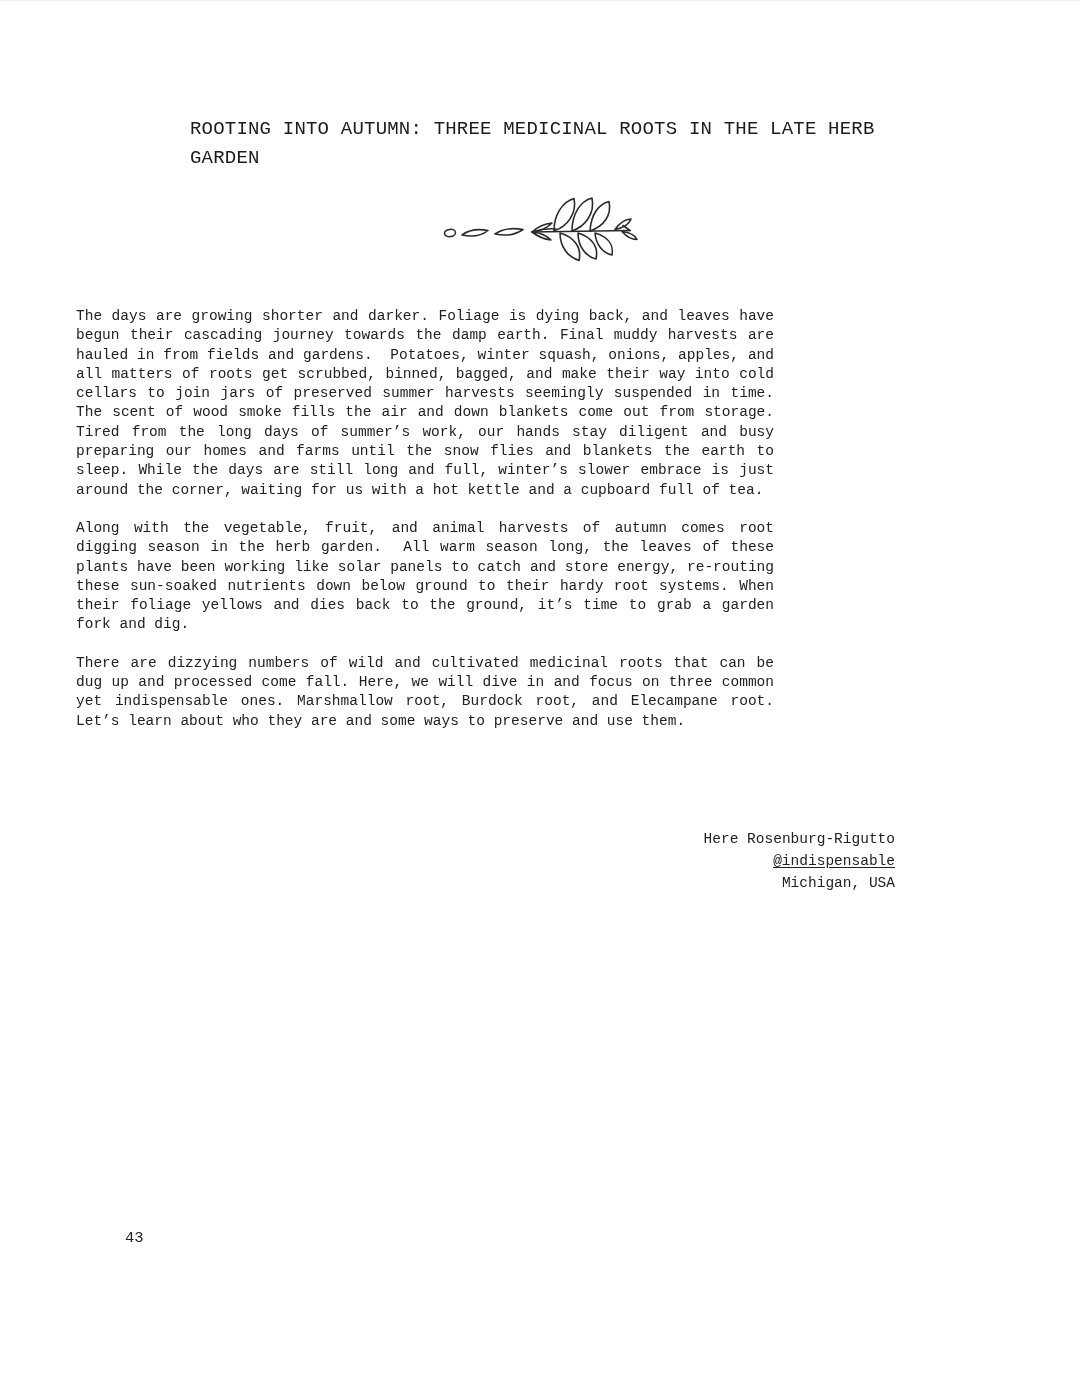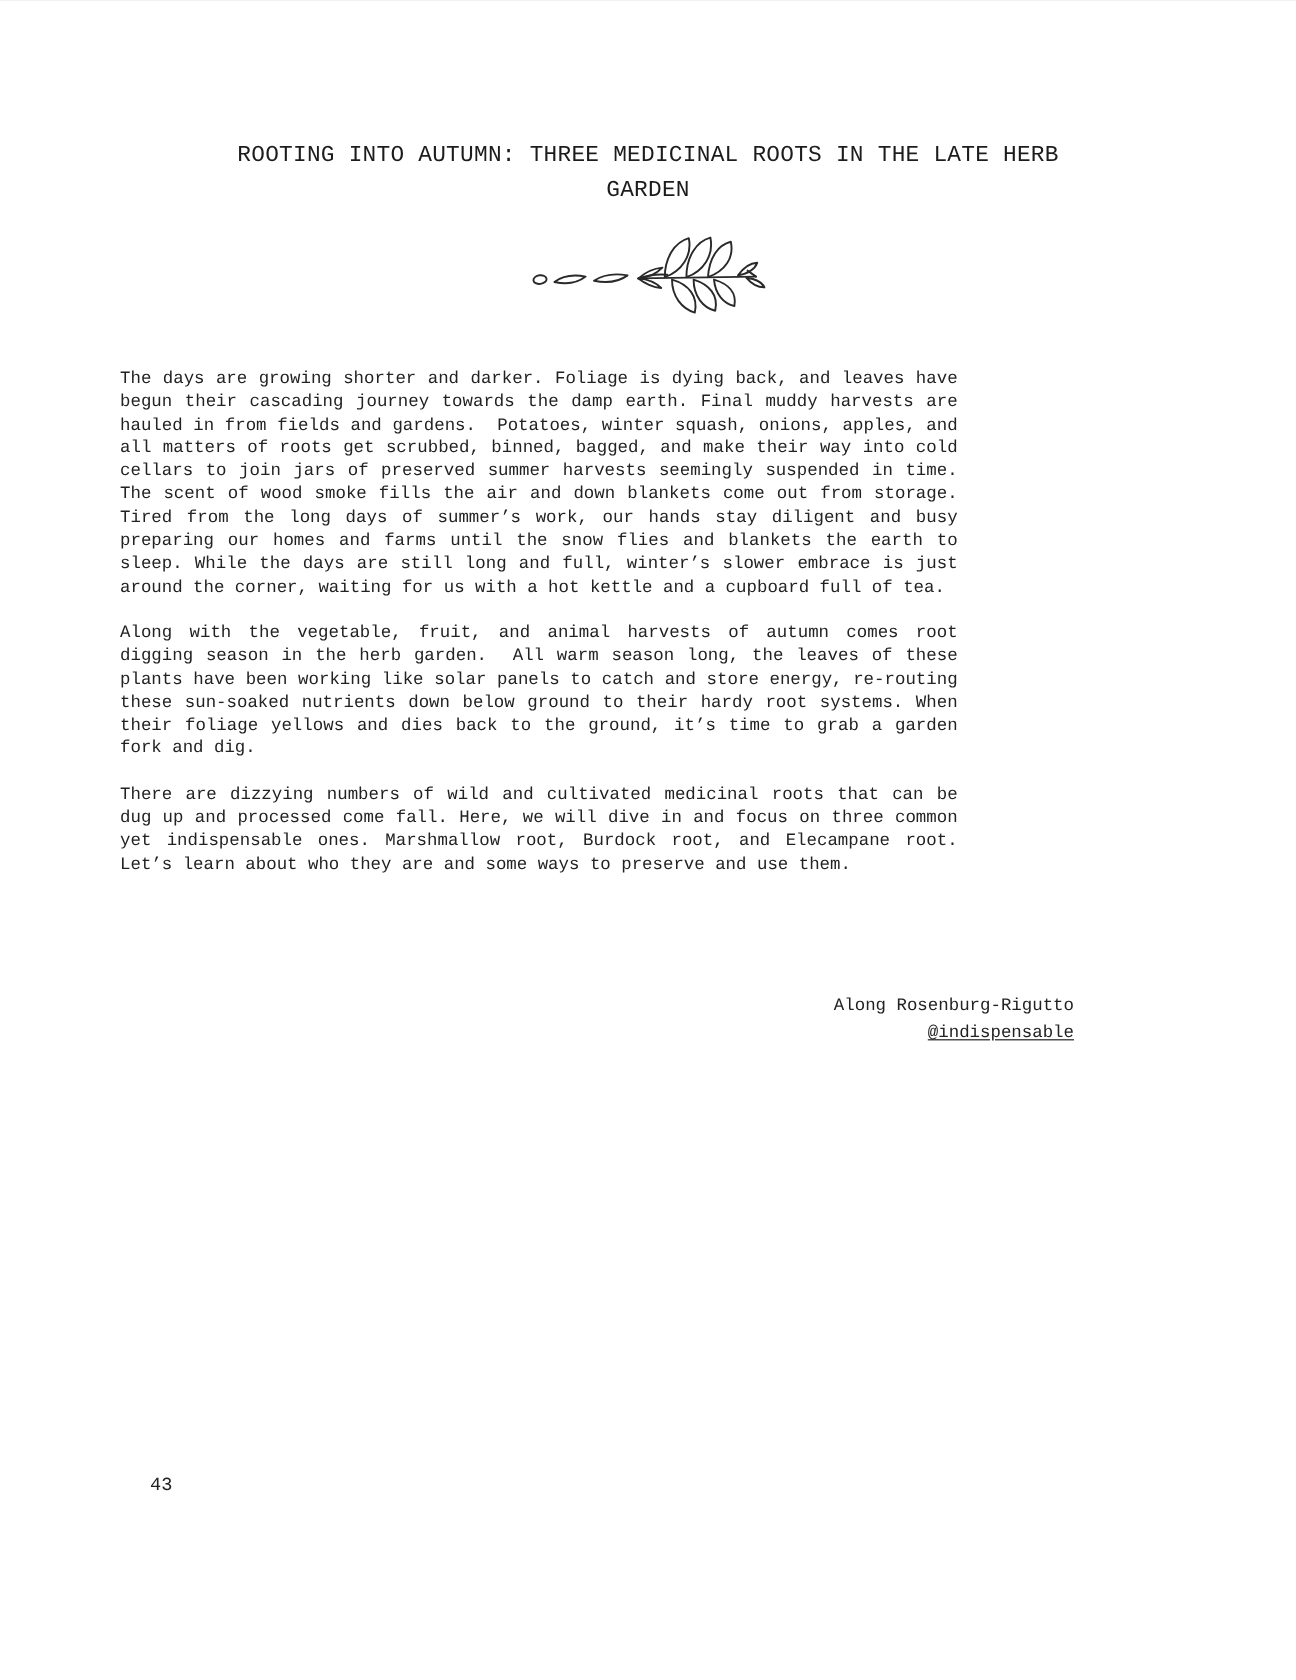--- a/index.html
+++ b/index.html
@@ -13,39 +13,39 @@
     height: 1400px;
     background: #ffffff;
     border-top: 1px solid #f2f2f2;
     overflow: hidden;
     color: #1e1e1e;
     font-family: "Liberation Mono", "DejaVu Sans Mono", monospace;
   }
   .article-title {
     margin: 114px auto 0 auto;
     width: 700px;
-    text-align: center;
+    text-align: left;
     font-size: 19px;
     line-height: 29px;
     font-weight: normal;
     letter-spacing: 0.2px;
     color: #1c1c1c;
     white-space: normal;
   }
   .ornament-wrap {
     margin-top: 20px;
     width: 1080px;
     display: flex;
     justify-content: center;
   }
   .ornament-wrap svg {
     display: block;
   }
   .article-body {
-    margin-left: 100px;
+    margin-left: 76px;
     margin-top: 44px;
     width: 698px;
   }
   .article-body p {
     margin: 0 0 19px 0;
     font-size: 14.5px;
     line-height: 19.3px;
     text-align: justify;
     white-space: pre-wrap;
     color: #222222;
@@ -107,19 +107,20 @@
     </svg>
   </div>
 
   <div class="article-body">
     <p>The days are growing shorter and darker. Foliage is dying back, and leaves have begun their cascading journey towards the damp earth. Final muddy harvests are hauled in from fields and gardens.  Potatoes, winter squash, onions, apples, and all matters of roots get scrubbed, binned, bagged, and make their way into cold cellars to join jars of preserved summer harvests seemingly suspended in time. The scent of wood smoke fills the air and down blankets come out from storage.  Tired from the long days of summer’s work, our hands stay diligent and busy preparing our homes and farms until the snow flies and blankets the earth to sleep. While the days are still long and full, winter’s slower embrace is just around the corner, waiting for us with a hot kettle and a cupboard full of tea.</p>
     <p>Along with the vegetable, fruit, and animal harvests of autumn comes root digging season in the herb garden.  All warm season long, the leaves of these plants have been working like solar panels to catch and store energy, re-routing these sun-soaked nutrients down below ground to their hardy root systems. When their foliage yellows and dies back to the ground, it’s time to grab a garden fork and dig.</p>
     <p>There are dizzying numbers of wild and cultivated medicinal roots that can be dug up and processed come fall. Here, we will dive in and focus on three common yet indispensable ones. Marshmallow root, Burdock root, and Elecampane root. Let’s learn about who they are and some ways to preserve and use them.</p>
   </div>
 
   <div class="attribution">
-    <div>Along Rosenburg-Rigutto</div>
+    <div>Here Rosenburg-Rigutto</div>
     <div><a>@indispensable</a></div>
+    <div>Michigan, USA</div>
   </div>
 
   <div class="page-number">43</div>
 
 </div>
 
 </body></html>

